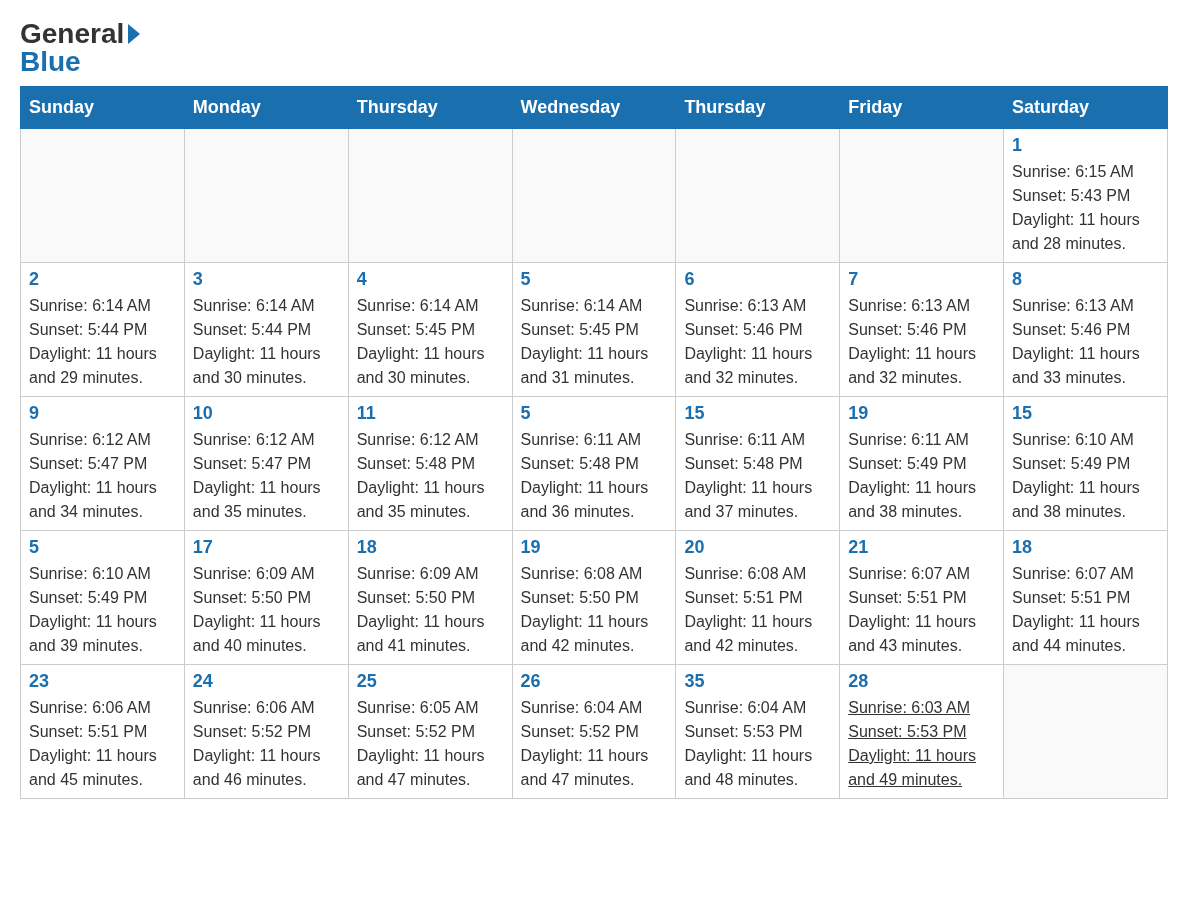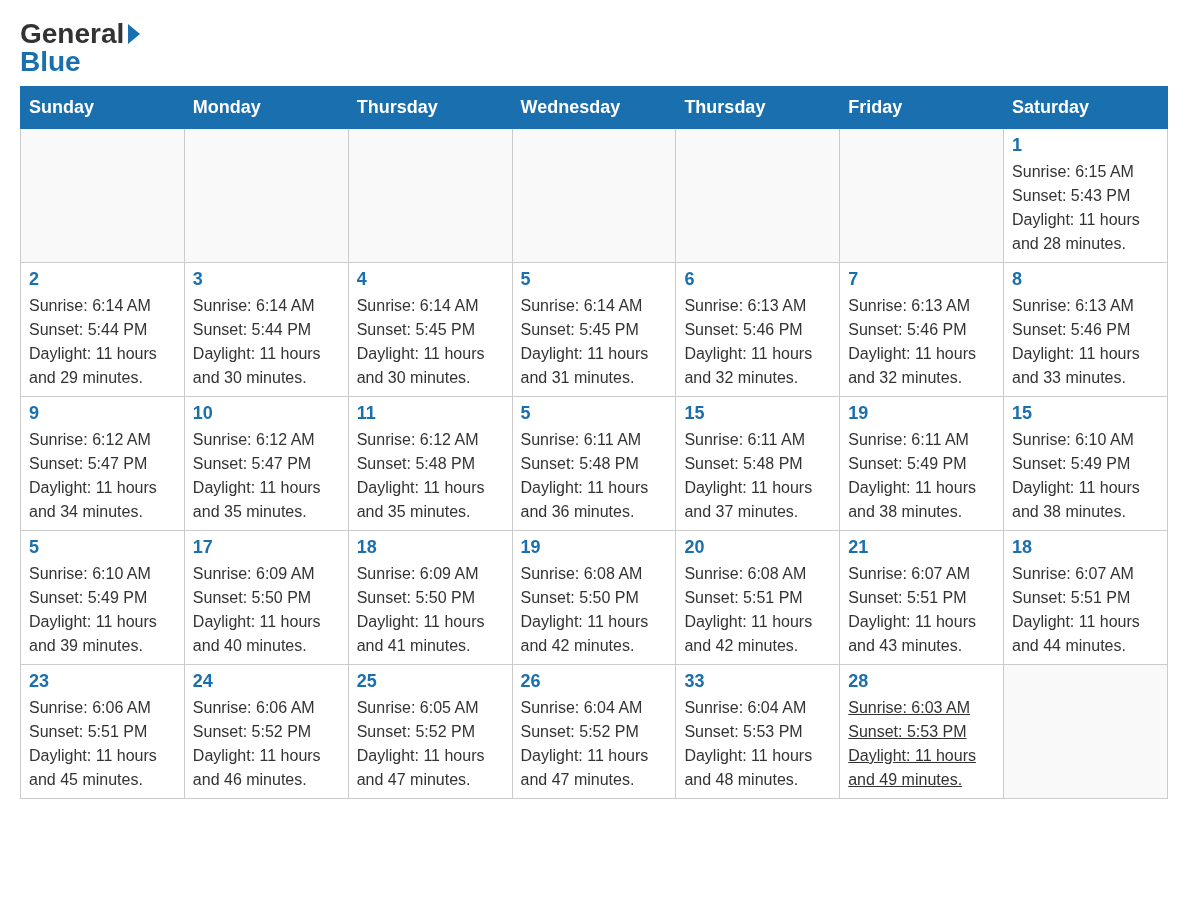--- a/index.html
+++ b/index.html
@@ -294,21 +294,21 @@
 Sunset: 5:52 PM
 Daylight: 11 hours and 47 minutes.</div>
         </td>
         <td>
           <span class="day-number">26</span>
           <div class="day-info" style="white-space: pre-line;">Sunrise: 6:04 AM
 Sunset: 5:52 PM
 Daylight: 11 hours and 47 minutes.</div>
         </td>
         <td>
-          <span class="day-number">33</span>
+          <span class="day-number">35</span>
           <div class="day-info" style="white-space: pre-line;">Sunrise: 6:04 AM
 Sunset: 5:53 PM
 Daylight: 11 hours and 48 minutes.</div>
         </td>
         <td>
           <span class="day-number">28</span>
           <div class="day-info" style="white-space: pre-line; text-decoration: underline;">Sunrise: 6:03 AM
 Sunset: 5:53 PM
 Daylight: 11 hours and 49 minutes.</div>
         </td>

